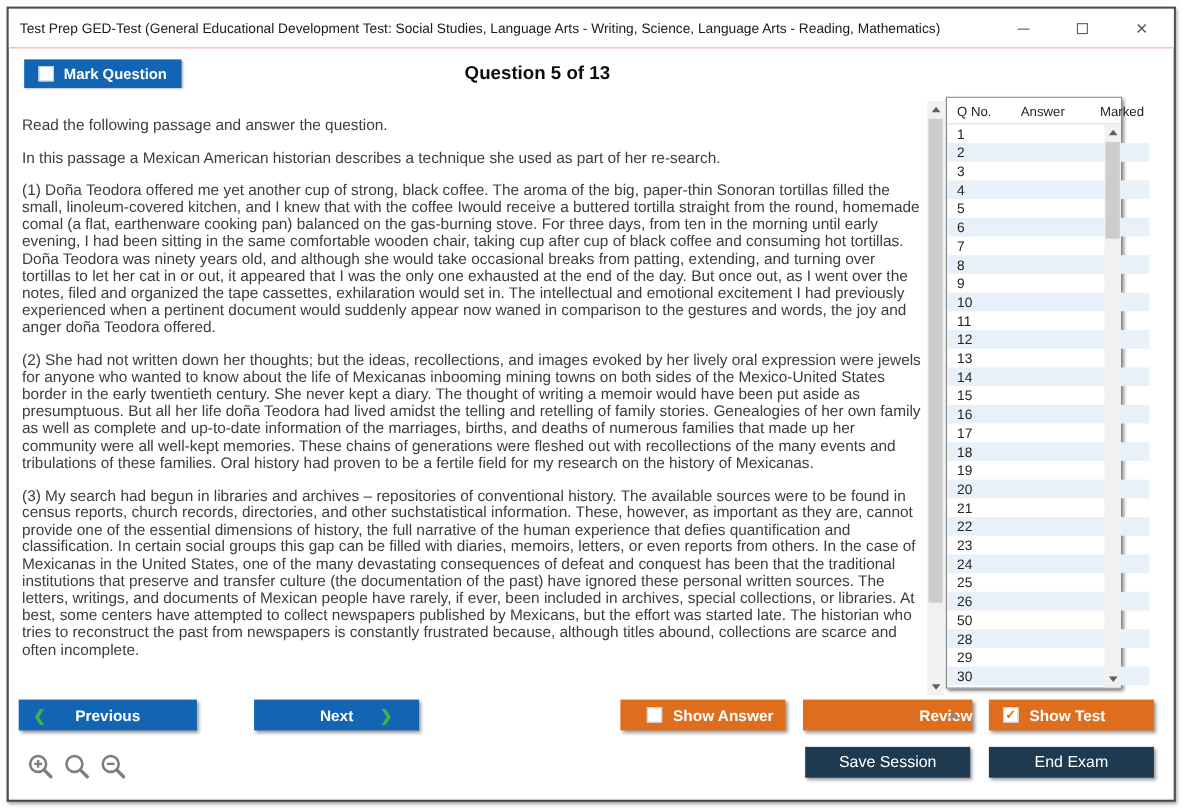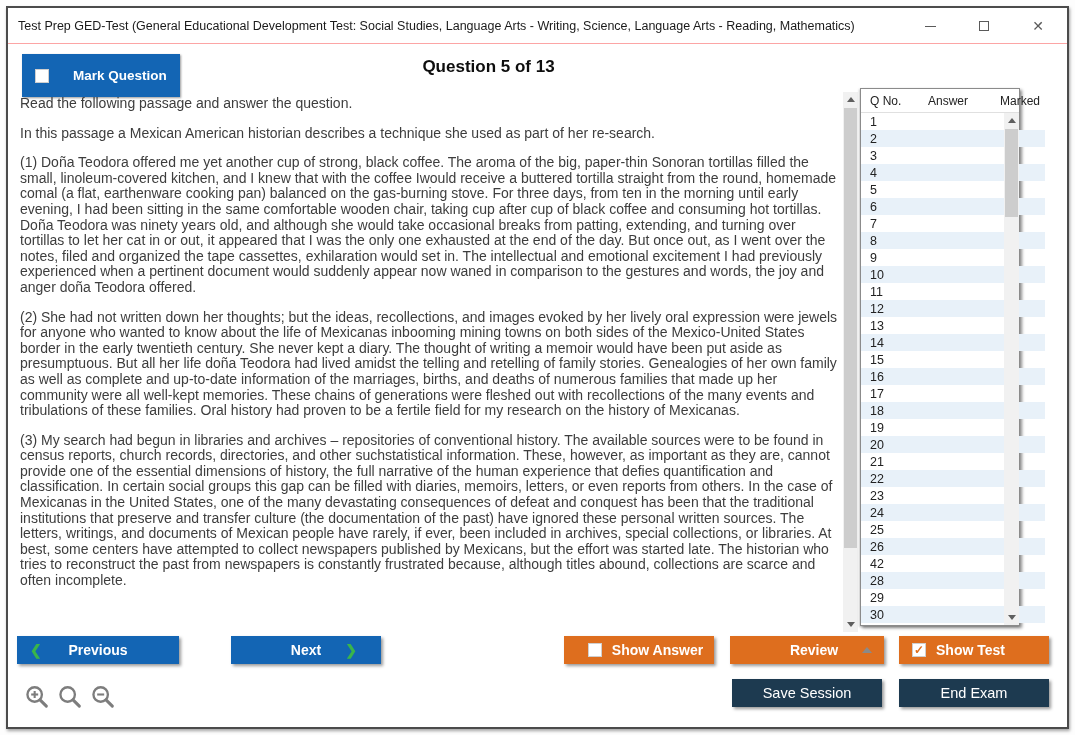--- a/index.html
+++ b/index.html
@@ -12,34 +12,34 @@
               border-bottom:1px solid #fca5a5; display:flex; align-items:center; }
   .title { padding-left:10px; font-size:12.5px; color:#1a1a1a; white-space:nowrap; }
   .wincontrols { position:absolute; right:18px; top:0; height:36px; display:flex; align-items:center; gap:32px; }
   .wc { width:22px; height:22px; display:flex; align-items:center; justify-content:center;
         color:#5a5a5a; font-size:14px; cursor:default; }
   .min-bar { display:block; width:11px; border-top:1.5px solid #5a5a5a; }
   .max-box { display:block; width:10px; height:10px; border:1.5px solid #5a5a5a; }
 
   
   .btn { border:none; cursor:pointer; font-family:"Liberation Sans", sans-serif; }
-  .mark-btn { position:absolute; left:14px; top:46px; height:43px; padding:0 13px;
+  .mark-btn { position:absolute; left:14px; top:46px; height:26px; padding:0 13px;
               background:#1365b4; color:#fff; font-size:13.5px; font-weight:bold;
-              display:flex; align-items:center; gap:24px; box-shadow:1px 1px 2px rgba(0,0,0,.4); }
+              display:flex; align-items:center; gap:9px; box-shadow:1px 1px 2px rgba(0,0,0,.4); }
   .qcounter { position:absolute; left:0; top:49px; width:961px; text-align:center;
               font-size:17px; font-weight:bold; color:#0d0d0d; }
 
   
   .cb { width:14px; height:14px; background:#fff; border:1px solid #cfcfcf; display:inline-flex;
         align-items:center; justify-content:center; font-size:12px; font-weight:bold; color:#de6e1e; }
 
   
   .passage { position:absolute; left:12px; top:88px; width:822px; height:538px; overflow:hidden;
              font-size:14px; line-height:15.6px; color:#3d3d3d; }
-  .passage p { margin:0 0 14px 0; }
+  .passage p { margin:10px 0 14px 0; }
 
   
   .sb { position:absolute; width:15px; background:#f1f1f1; }
   .sb .arrow { position:absolute; left:0; width:15px; height:15px; display:flex; align-items:center; justify-content:center; }
   .sb .arrow.up { top:0; } .sb .arrow.down { bottom:0; }
   .tri-up { width:0; height:0; border-left:4px solid transparent; border-right:4px solid transparent; border-bottom:5px solid #5f5f5f; }
   .tri-dn { width:0; height:0; border-left:4px solid transparent; border-right:4px solid transparent; border-top:5px solid #5f5f5f; }
   .thumb { position:absolute; left:1px; width:13px; background:#cdcdcd; }
   .passage-sb { left:835px; top:84px; height:540px; }
   .passage-sb .thumb { top:16px; height:440px; }
@@ -63,21 +63,21 @@
           color:#fff; font-size:14px; font-weight:bold; box-shadow:2px 2px 3px rgba(0,0,0,.4); }
   .blue   { background:#1365b4; }
   .orange { background:#de6e1e; }
   .navy   { background:#1d3a50; font-weight:normal; font-size:14.5px; }
   .chev { color:#39b54a; font-size:14px; font-weight:bold; }
   .prev-btn { left:9px;  top:628px; width:162px; }
   .prev-btn .chev { position:absolute; left:13px; }
   .next-btn { left:184px; top:628px; width:150px;margin-left:39px; }
   .next-btn .chev { position:absolute; right:24px; }
   .showans-btn { left:556px; top:628px; width:150px; justify-content:center; padding-left:13px; gap:10px; }
-  .review-btn  { left:722px; top:628px; width:154px; justify-content:center; padding-left:14px; }
+  .review-btn  { left:722px; top:628px; width:154px; justify-content:flex-end; padding-left:14px; }
   .review-btn .tri { position:absolute; right:12px; width:0; height:0;
                      border-left:5px solid transparent; border-right:5px solid transparent; border-bottom:6px solid #8a8a8a; }
   .showlist-btn { left:891px; top:628px; width:150px; justify-content:flex-start; padding-left:13px; gap:10px; }
   .save-btn { left:724px; top:671px; width:150px; }
   .end-btn  { left:891px; top:671px; width:150px; }
 
   
   .zoomrow { position:absolute; left:16px; top:676px; display:flex; gap:7px; }
   .zoomrow svg { display:block; cursor:pointer; }
 </style>
@@ -256,21 +256,21 @@
           <span>25</span>
           <span></span>
           <span></span>
         </div>
         <div class="qrow">
           <span>26</span>
           <span></span>
           <span></span>
         </div>
         <div class="qrow">
-          <span>42</span>
+          <span>50</span>
           <span></span>
           <span></span>
         </div>
         <div class="qrow">
           <span>28</span>
           <span></span>
           <span></span>
         </div>
         <div class="qrow">
           <span>29</span>

